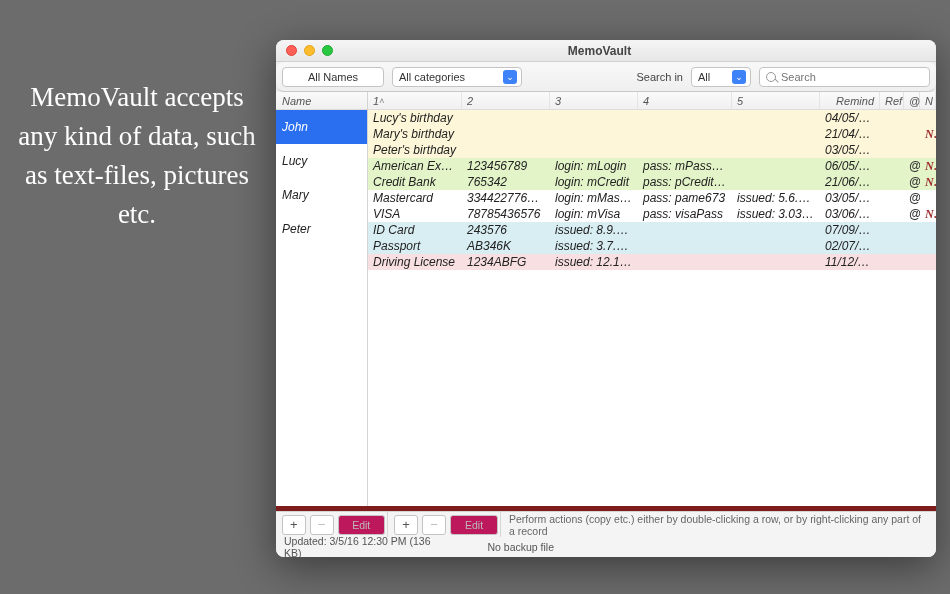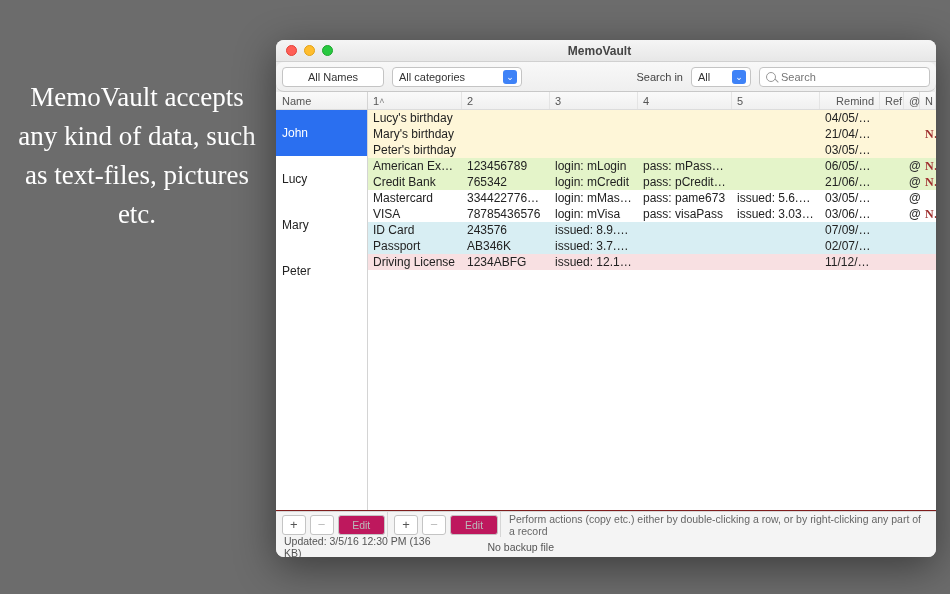--- a/index.html
+++ b/index.html
@@ -78,33 +78,34 @@
     flex:1; height:20px; border:1px solid #c4c4c4;
     border-radius:4px; background:#fff;
     display:flex; align-items:center; padding:0 6px; gap:5px;
     color:#888; font-size:11px;
   }
   .search input {
     border:none; outline:none; font-size:11px; flex:1; background:transparent; color:#333;
   }
   .body {
     flex:1; display:flex; background:#fff;
-    border-bottom:1px solid #7f1d1d;
+    border-bottom:5px solid #7f1d1d;
+    font-style:italic;
   }
   .sidebar {
     width: 112px; border-right:1px solid #d4d4d4;
     display:flex; flex-direction:column;
   }
   .col-head {
     height:18px; background:linear-gradient(#fafafa,#f0f0f0);
     border-bottom:1px solid #dcdcdc;
     font-size:11px; color:#555; display:flex; align-items:center; padding:0 6px;
   }
   .name-list { flex:1; overflow:auto; }
-  .name-item { padding:16px 6px; font-size:12px; color:#222; }
+  .name-item { padding:10px 6px; font-size:12px; color:#222; }
   .name-item.selected { background:#2a6ff0; color:#fff; }
   .main { flex:1; display:flex; flex-direction:column; }
   .main-head {
     height:18px; background:linear-gradient(#fafafa,#f0f0f0);
     border-bottom:1px solid #dcdcdc;
     display:flex; font-size:11px; color:#555;
   }
   .main-head div { padding:0 5px; display:flex; align-items:center; border-right:1px solid #e4e4e4; }
   .c1{width:94px;} .c2{width:88px;} .c3{width:88px;} .c4{width:94px;} .c5{width:88px;}
   .crem{width:60px; margin-left:auto; justify-content:flex-end;} .cref{width:24px;} .cat{width:16px;} .cn{width:16px;}

